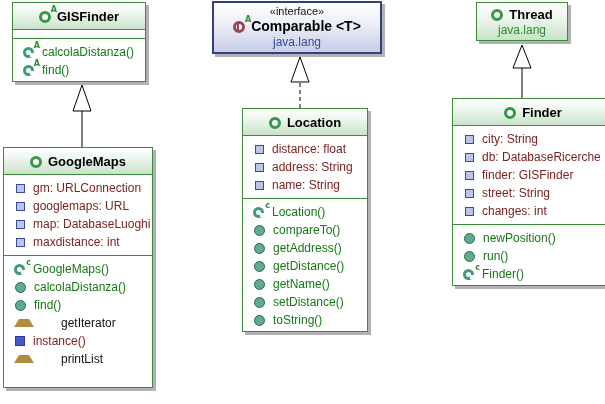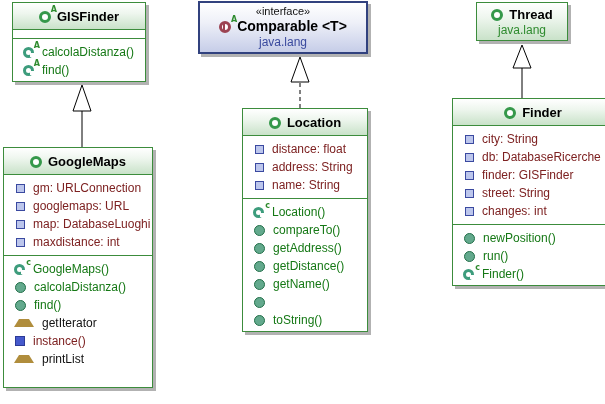--- a/index.html
+++ b/index.html
@@ -39,21 +39,21 @@
   .pkg.green { color:#2e8b2e; }
   .pkg.blue  { color:#3a4a9e; }
   .iface-title { font-size:14px; }
 
   .sect { padding:4px 0; }
   .sect.empty { height:8px; padding:0; border-bottom:1px solid #3c8c3c; }
   .sect.fields { border-bottom:1px solid #3c8c3c; }
   .row { height:18px; display:flex; align-items:center; gap:8px; padding-left:10px; }
   .ftext { color:#7d2121; }
   .mtext { color:#157815; }
-  .ptext { color:#111111; }
+  .ptext { color:#111111;margin-left:19px; }
   .stext { color:#7d2121; }
 
   
   .icon-wrap { position:relative; width:12px; height:12px; flex:0 0 12px; display:inline-block; }
   .hdr .icon-wrap { margin-top:1px; }
   .ring {
     box-sizing:border-box; display:block; width:12px; height:12px;
     border-radius:50%; background:#fff; position:relative;
   }
   .ring.green  { border:3px solid #35984a; }
@@ -134,21 +134,21 @@
       <div class="row">
         <span class="rowring icon-wrap">
             <span class="ring teal gap"></span>
             <span class="sup">A</span>
           </span>
         <span class="mtext">find()</span>
       </div>
     </div>
   </div>
 
-  <div class="uml-box interface" style="left:198px; top:1px; width:170px; height:53px;">
+  <div class="uml-box interface" style="left:212px; top:1px; width:170px; height:53px;">
     <div class="hdr hdr-only blue">
       <span class="stereotype">«interface»</span>
       <span class="hdr-line">
         <span class="icon-wrap">
           <span class="ring maroon"></span>
             <span class="ibar"></span>
             <span class="sup">A</span>
         </span>
         <span class="iface-title">Comparable &lt;T&gt;</span>
       </span>
@@ -264,20 +264,21 @@
       <div class="row">
         <span class="mdot"></span>
         <span class="mtext">getDistance()</span>
       </div>
       <div class="row">
         <span class="mdot"></span>
         <span class="mtext">getName()</span>
       </div>
       <div class="row">
         <span class="mdot"></span>
+        <span class="mtext">setDistance()</span>
       </div>
       <div class="row">
         <span class="mdot"></span>
         <span class="mtext">toString()</span>
       </div>
     </div>
   </div>
 
   <div class="uml-box" style="left:452px; top:98px; width:162px; height:188px;">
     <div class="hdr">

